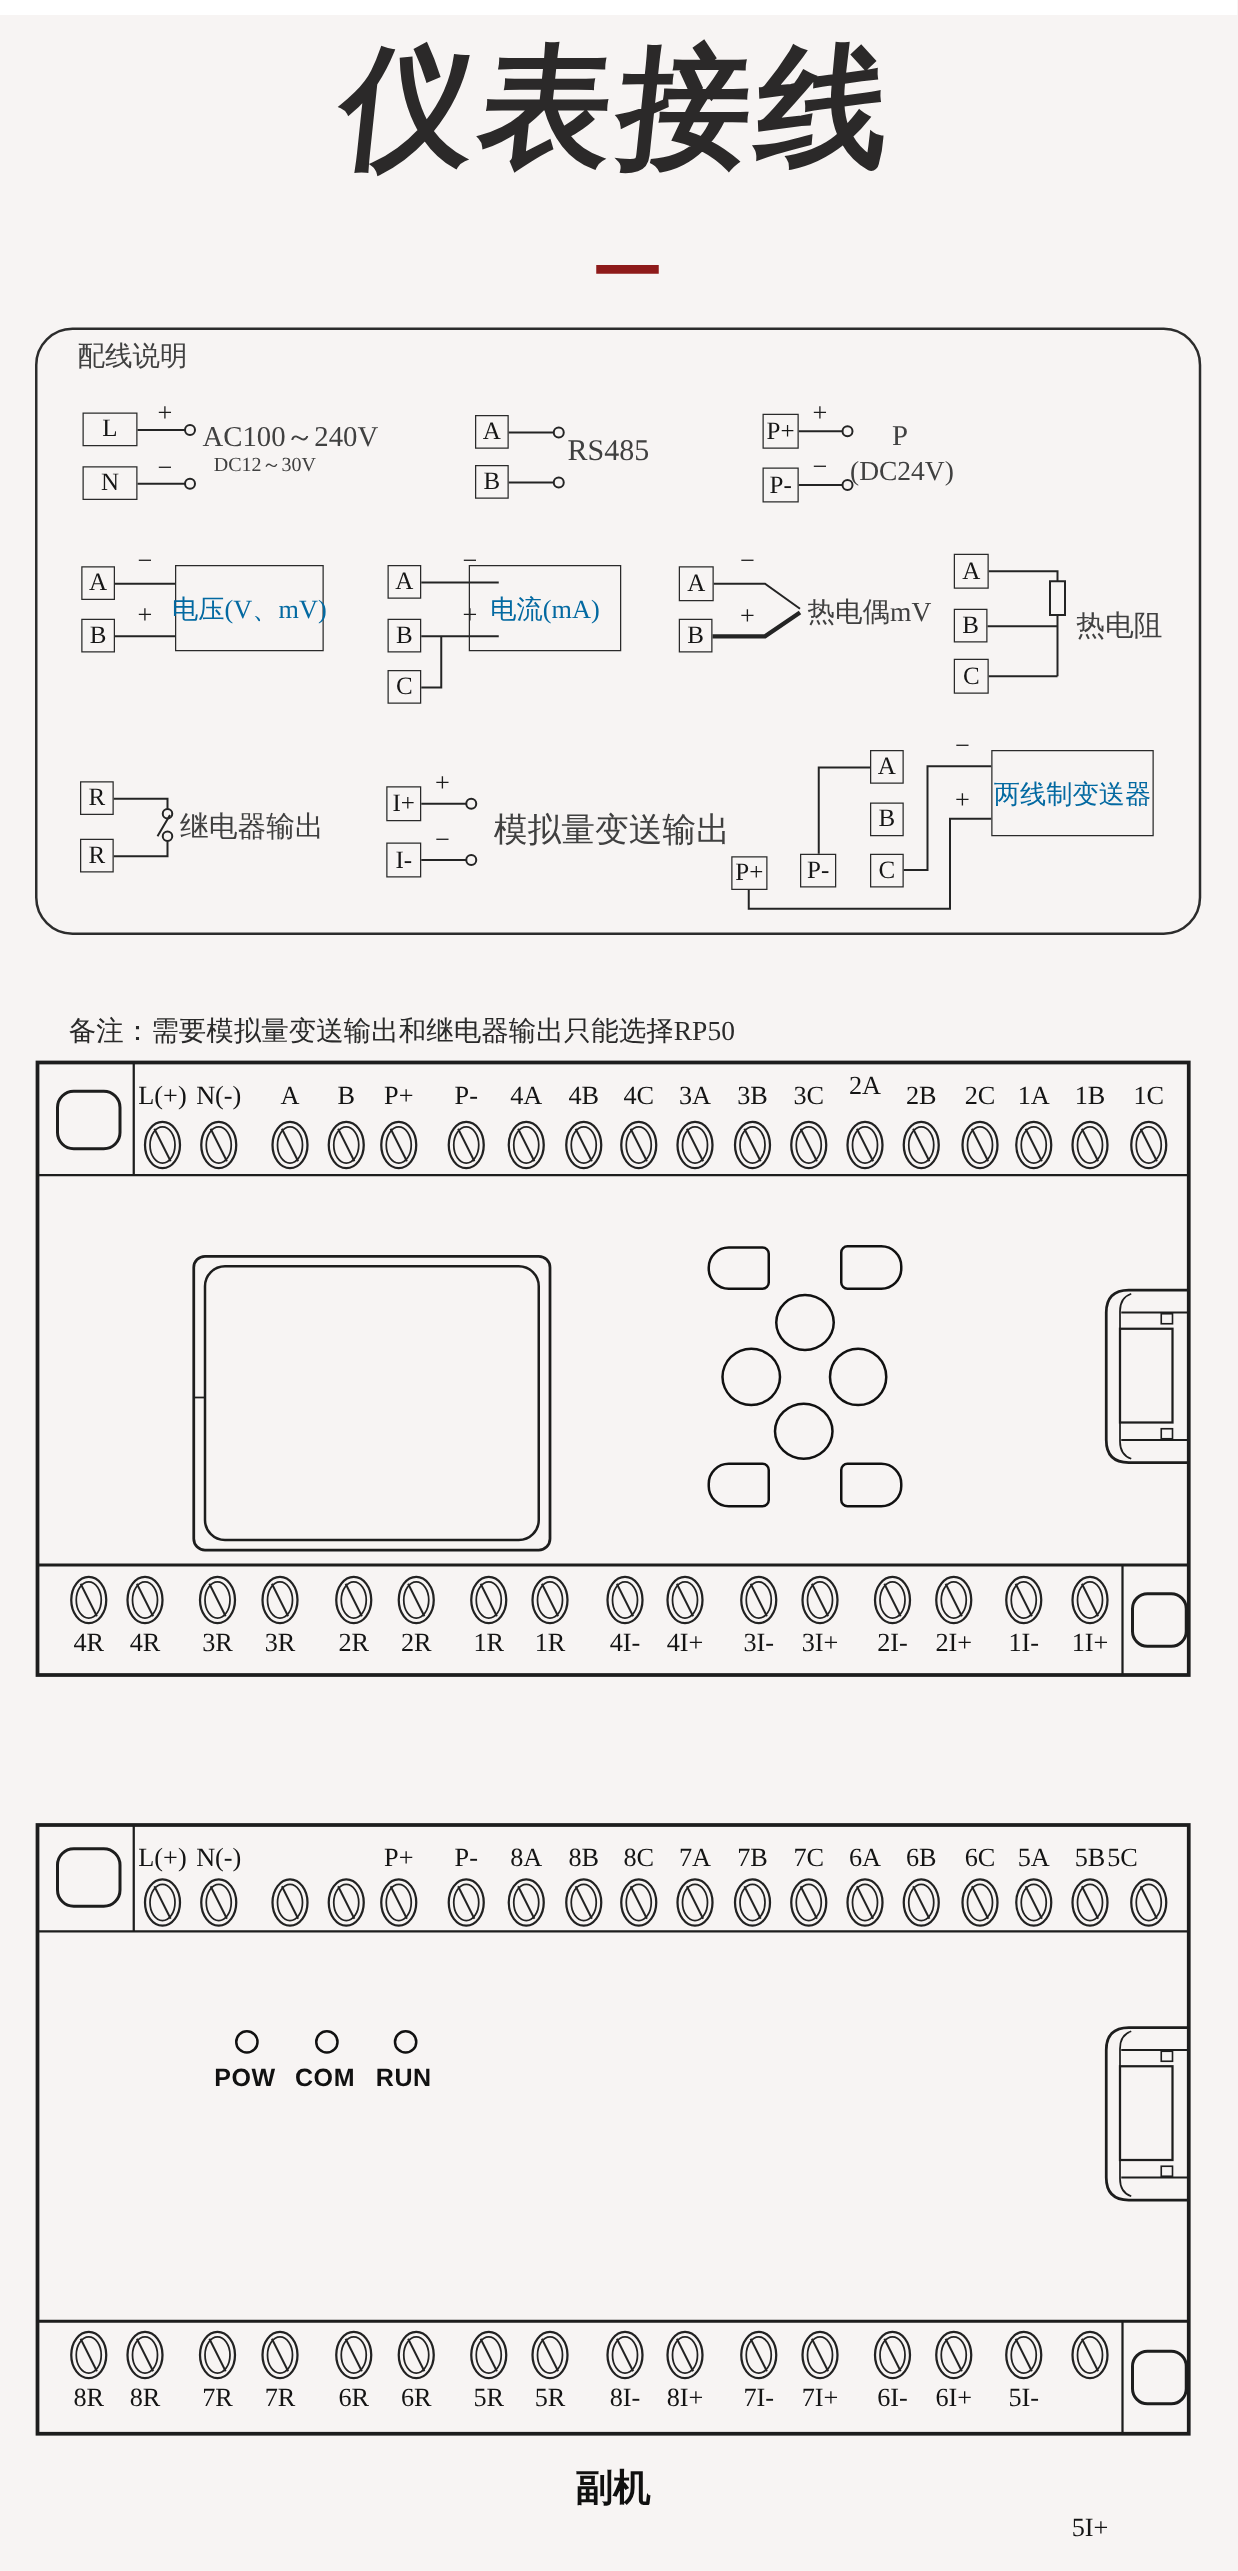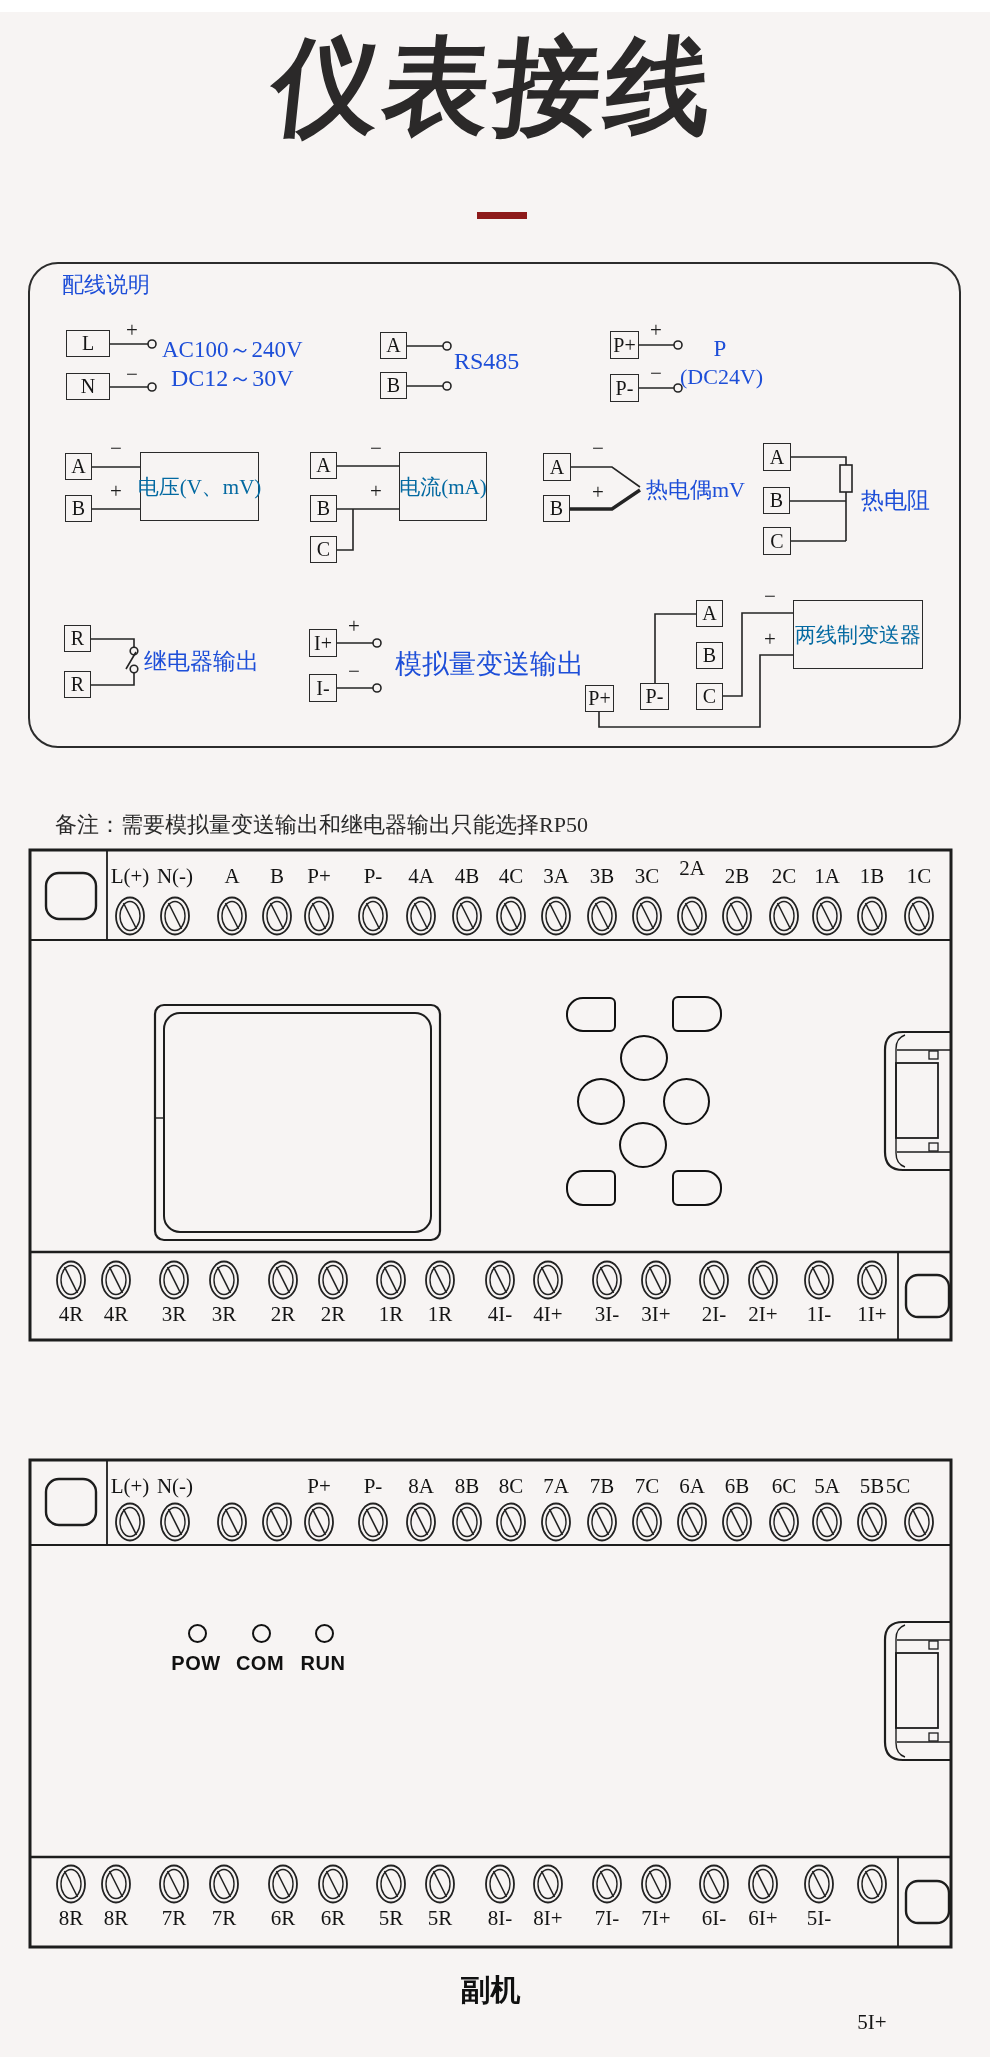--- a/index.html
+++ b/index.html
@@ -5,21 +5,21 @@
   html,body{margin:0;padding:0;}
   body{width:990px;background:#f7f4f3;font-family:"Liberation Serif","DejaVu Serif",serif;}
   #page{position:relative;width:990px;height:2057px;background:#f7f4f3;overflow:hidden;}
   #topband{position:absolute;left:0;top:0;width:990px;height:12px;background:#ffffff;}
   .title{position:absolute;left:0;top:26px;width:990px;text-align:center;
          font:900 106px/1.15 "Liberation Sans","DejaVu Sans",sans-serif;color:#2b2929;
          letter-spacing:5px;transform:skewX(-6deg);}
   .red-dash{position:absolute;left:477px;top:212px;width:50px;height:7px;background:#8e1a1a;}
   .wirebox{position:absolute;left:28px;top:262px;width:933px;height:486px;
            border:2px solid #2c2c2c;border-radius:30px;box-sizing:border-box;}
-  .dlabel{position:absolute;font:22px "Liberation Serif","DejaVu Serif",serif;color:#1d4ed8;white-space:nowrap;}
+  .dlabel{position:absolute;font:22px "Liberation Serif","DejaVu Serif",serif;color:#404040;white-space:nowrap;}
   .sign{position:absolute;font:21px "Liberation Serif","DejaVu Serif",serif;color:#1c1c1c;}
   .tbox{position:absolute;border:1.6px solid #2a2a2a;box-sizing:border-box;background:transparent;
         display:flex;align-items:center;justify-content:center;
         font:20px "Liberation Serif","DejaVu Serif",serif;color:#161616;}
   .bigbox{position:absolute;border:1.6px solid #2a2a2a;box-sizing:border-box;
         display:flex;align-items:center;justify-content:center;
         font:21px "Liberation Serif","DejaVu Serif",serif;color:#0369a1;white-space:nowrap;}
   .note{position:absolute;left:55px;top:766px;font:22px "Liberation Serif","DejaVu Serif",serif;color:#2a2a2a;white-space:nowrap;margin-top:44px;}
   .tlabel{position:absolute;transform:translateX(-50%);font:21px "Liberation Serif","DejaVu Serif",serif;
           color:#141414;white-space:nowrap;}
@@ -185,21 +185,21 @@
   <div class="red-dash"></div>
 
   <div class="wirebox"></div>
   <div class="dlabel" style="left:62px;top:270px;">配线说明</div>
 
   <div class="tbox" style="left:66px;top:330px;width:44px;height:27px;">L</div>
   <div class="tbox" style="left:66px;top:373px;width:44px;height:27px;">N</div>
   <div class="sign" style="left:126px;top:318px;">+</div>
   <div class="sign" style="left:126px;top:362px;">−</div>
   <div class="dlabel" style="left:162px;top:334px;font-size:23px;">AC100～240V</div>
-  <div class="dlabel" style="left:171px;top:362px;font-size:24px;">DC12～30V</div>
+  <div class="dlabel" style="left:171px;top:362px;font-size:16px;">DC12～30V</div>
 
   <div class="tbox" style="left:380px;top:332px;width:27px;height:27px;">A</div>
   <div class="tbox" style="left:380px;top:372px;width:27px;height:27px;">B</div>
   <div class="dlabel" style="left:454px;top:348px;font-size:24px;">RS485</div>
 
   <div class="tbox" style="left:610px;top:331px;width:29px;height:28px;">P+</div>
   <div class="tbox" style="left:610px;top:374px;width:29px;height:28px;">P-</div>
   <div class="sign" style="left:650px;top:318px;">+</div>
   <div class="sign" style="left:650px;top:361px;">−</div>
   <div class="dlabel" style="left:700px;top:336px;width:40px;text-align:center;font-size:23px;">P</div>
@@ -209,21 +209,21 @@
   <div class="tbox" style="left:65px;top:495px;width:27px;height:27px;">B</div>
   <div class="sign" style="left:110px;top:436px;">−</div>
   <div class="sign" style="left:110px;top:479px;">+</div>
   <div class="bigbox" style="left:140px;top:452px;width:119px;height:69px;">电压(V、mV)</div>
 
   <div class="tbox" style="left:310px;top:452px;width:27px;height:27px;">A</div>
   <div class="tbox" style="left:310px;top:495px;width:27px;height:27px;">B</div>
   <div class="tbox" style="left:310px;top:536px;width:27px;height:27px;">C</div>
   <div class="sign" style="left:370px;top:436px;">−</div>
   <div class="sign" style="left:370px;top:479px;">+</div>
-  <div class="bigbox" style="left:399px;top:452px;width:88px;height:69px;">电流(mA)</div>
+  <div class="bigbox" style="left:375px;top:452px;width:122px;height:69px;">电流(mA)</div>
 
   <div class="tbox" style="left:543px;top:453px;width:28px;height:28px;">A</div>
   <div class="tbox" style="left:543px;top:495px;width:27px;height:27px;">B</div>
   <div class="sign" style="left:592px;top:436px;">−</div>
   <div class="sign" style="left:592px;top:480px;">+</div>
   <div class="dlabel" style="left:646px;top:475px;">热电偶mV</div>
 
   <div class="tbox" style="left:763px;top:443px;width:28px;height:28px;">A</div>
   <div class="tbox" style="left:763px;top:487px;width:27px;height:27px;">B</div>
   <div class="tbox" style="left:763px;top:527px;width:28px;height:28px;">C</div>

